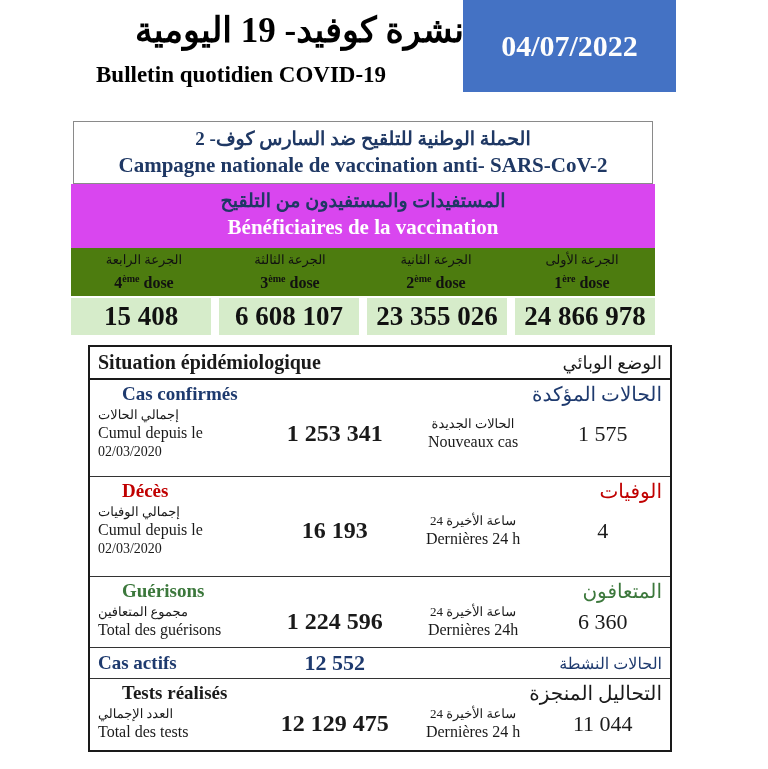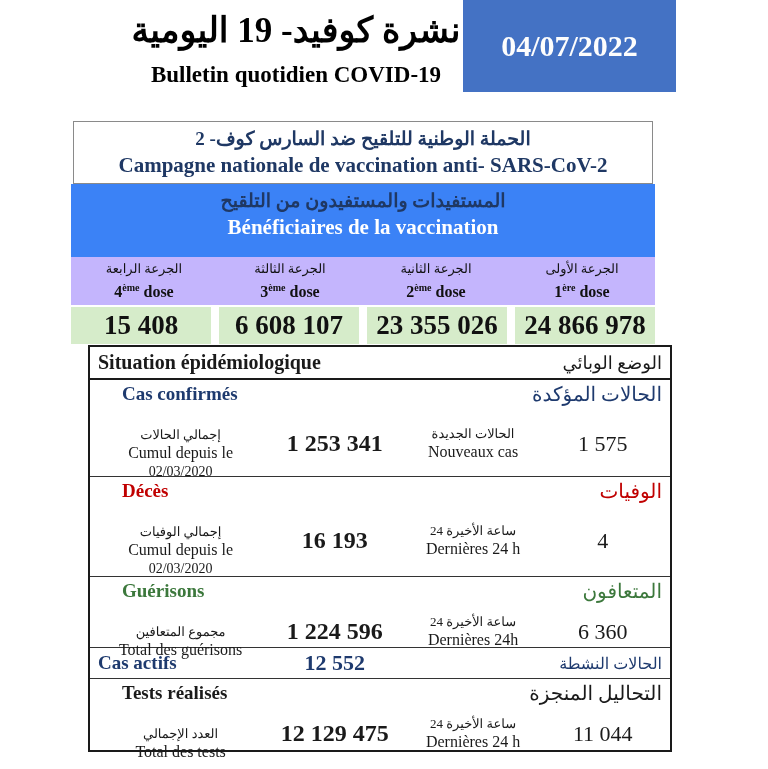--- a/index.html
+++ b/index.html
@@ -2,41 +2,41 @@
 <html><head>
 <meta charset="utf-8">
 <style>
   * { margin:0; padding:0; box-sizing:border-box; }
   html,body { background:#ffffff; }
   .page {
     position:relative; width:768px; height:769px; background:#ffffff;
     font-family:"Liberation Serif", serif; color:#1a1a1a; overflow:hidden;
   }
   
-  .title-block { position:absolute; left:112px; top:2px; width:368px; text-align:center; }
+  .title-block { position:absolute; left:96px; top:2px; width:368px; }
   .title-ar { font-size:35px; font-weight:bold; line-height:58px; direction:rtl; color:#000; }
   .title-fr { font-size:23px; font-weight:bold; line-height:30px; color:#000; }
   .date-box {
     position:absolute; left:463px; top:0; width:213px; height:92px;
     background:#4472c4; display:flex; align-items:center; justify-content:center;
   }
   .date-box span { color:#fdfdfd; font-size:30px; font-weight:bold; }
 
   
   .vax { position:absolute; left:71px; top:121px; width:584px; }
   .vax-header {
     background:#ffffff; border:1px solid #8a8a8a; margin:0 2px; padding:3px 0 4px;
     text-align:center; color:#1f3864;
   }
   .vax-header .ar { font-size:19px; line-height:27px; direction:rtl; font-weight:bold; }
   .vax-header .fr { font-size:21px; line-height:27px; font-weight:bold; }
-  .vax-green { background:#3b82f6; text-align:center; padding:3px 0 17px; }
+  .vax-green { background:#d946ef; text-align:center; padding:3px 0 8px; }
   .vax-green .ar { font-size:19px; line-height:27px; direction:rtl; color:#1f3864; font-weight:bold; }
   .vax-green .fr { font-size:21px; line-height:26px; color:#ffffff; font-weight:bold; }
-  .vax-labels { background:#c4b5fd; display:flex; padding:3px 0 4px; }
+  .vax-labels { background:#4d7c0f; display:flex; padding:3px 0 4px; }
   .vax-labels .col { flex:1; text-align:center; }
   .vax-labels .ar { font-size:13px; line-height:18px; direction:rtl; color:#111; }
   .vax-labels .fr { font-size:16px; line-height:19px; font-weight:bold; color:#111; }
   .vax-labels .sup { vertical-align:super; font-size:10px; font-weight:bold; }
   .vax-values { display:flex; gap:8px; margin-top:2px; }
   .vax-values .cell {
     flex:1; background:#d6ecca; height:37px; display:flex; align-items:center; justify-content:center;
     font-size:27px; font-weight:bold; color:#111;
   }
 
@@ -48,21 +48,21 @@
   }
   .epi-header .fr { font-size:20px; font-weight:bold; }
   .epi-header .ar { font-size:18px; direction:rtl; }
   .sec { border-bottom:1px solid #333; padding:2px 8px 5px; }
   .sec:last-child { border-bottom:none; }
   .sec-title { display:flex; justify-content:space-between; align-items:center; line-height:24px; }
   .sec-title .fr { font-size:19px; font-weight:bold;margin-left:24px; }
   .sec-title .ar { font-size:20px; direction:rtl; }
   .navy { color:#1e3a6e; } .red { color:#c00000; } .grn { color:#3c783c; } .blk { color:#1a1a1a; }
   .grid { display:grid; grid-template-columns:30% 24% 25% 21%; align-items:center; }
-  .c-lbl-r { text-align:center; padding-right:4px;margin-top:20px; }
+  .c-lbl-r { text-align:left; padding-right:4px; }
   .c-lbl-c { text-align:center; }
   .lbl-ar { font-size:13px; line-height:17px; direction:rtl; }
   .lbl-ar-ltr { font-size:13px; line-height:17px; direction:ltr; }
   .lbl-fr { font-size:16px; line-height:20px; }
   .lbl-sm { font-size:14px; line-height:18px; }
   .val-b { text-align:center; font-size:24px; font-weight:bold; }
   .val-r { text-align:center; font-size:22px; }
   .active-row { display:grid; grid-template-columns:30% 24% 46%; align-items:center; height:31px; padding:0 8px; border-bottom:1px solid #333; }
   .active-row .fr { font-size:19px; font-weight:bold; }
   .active-row .val { text-align:center; font-size:22px; font-weight:bold; }

